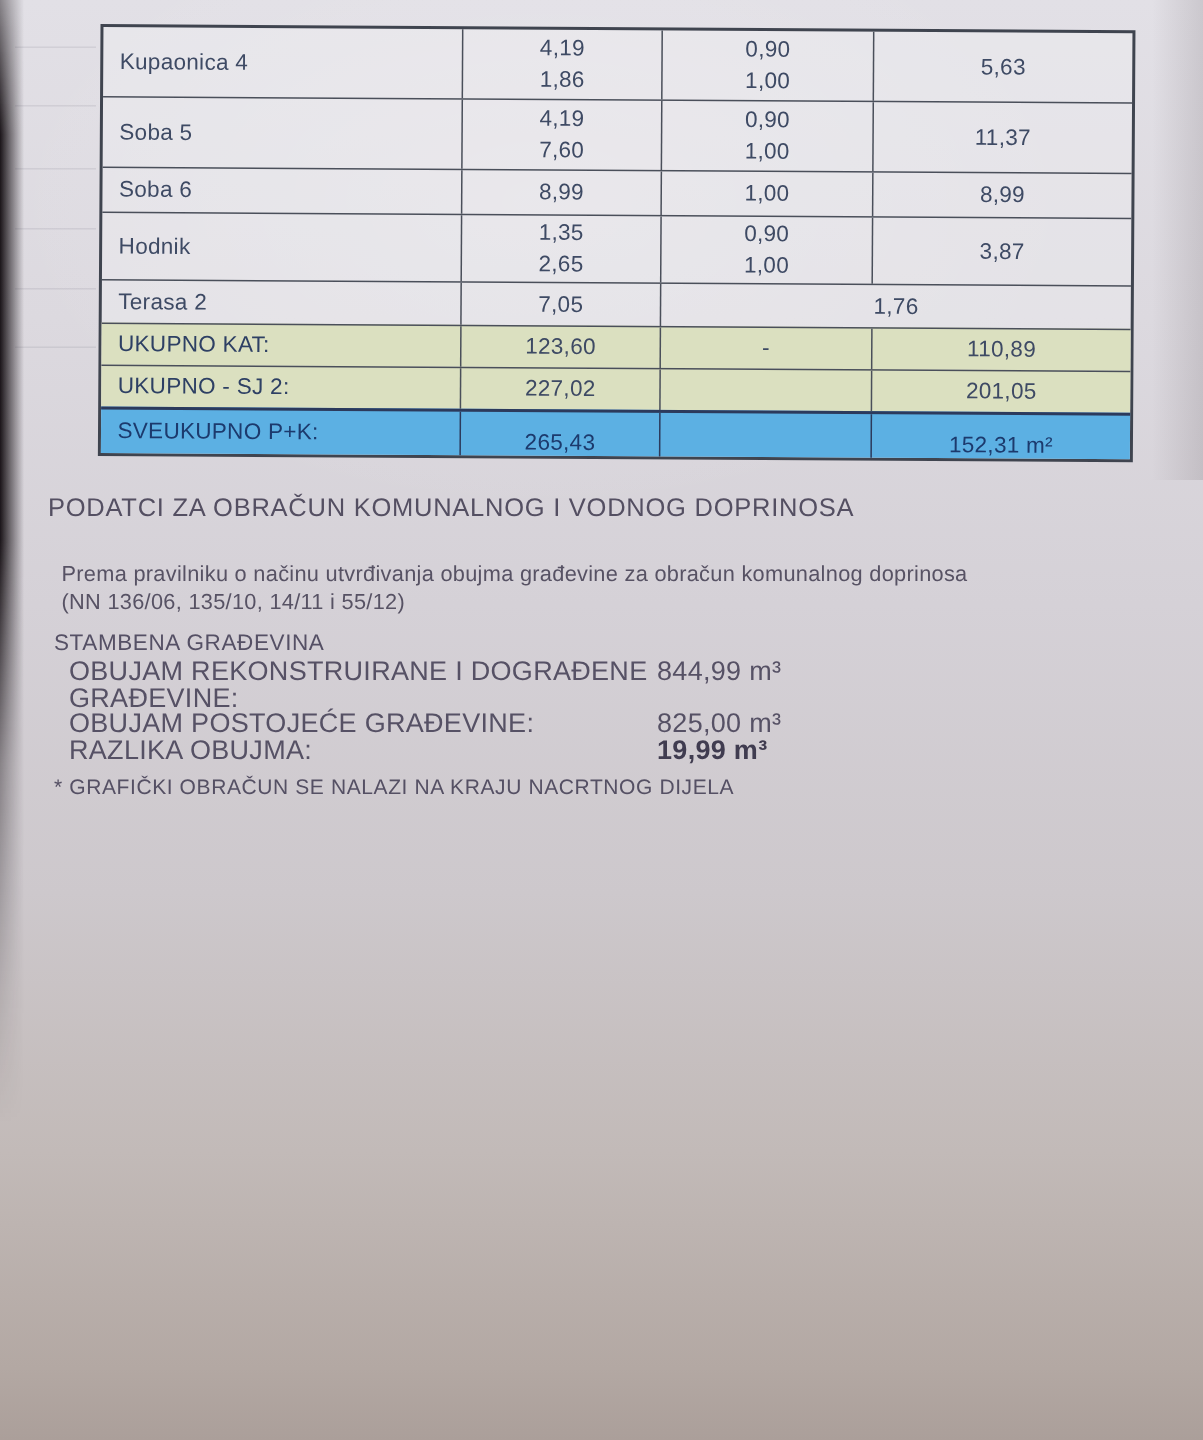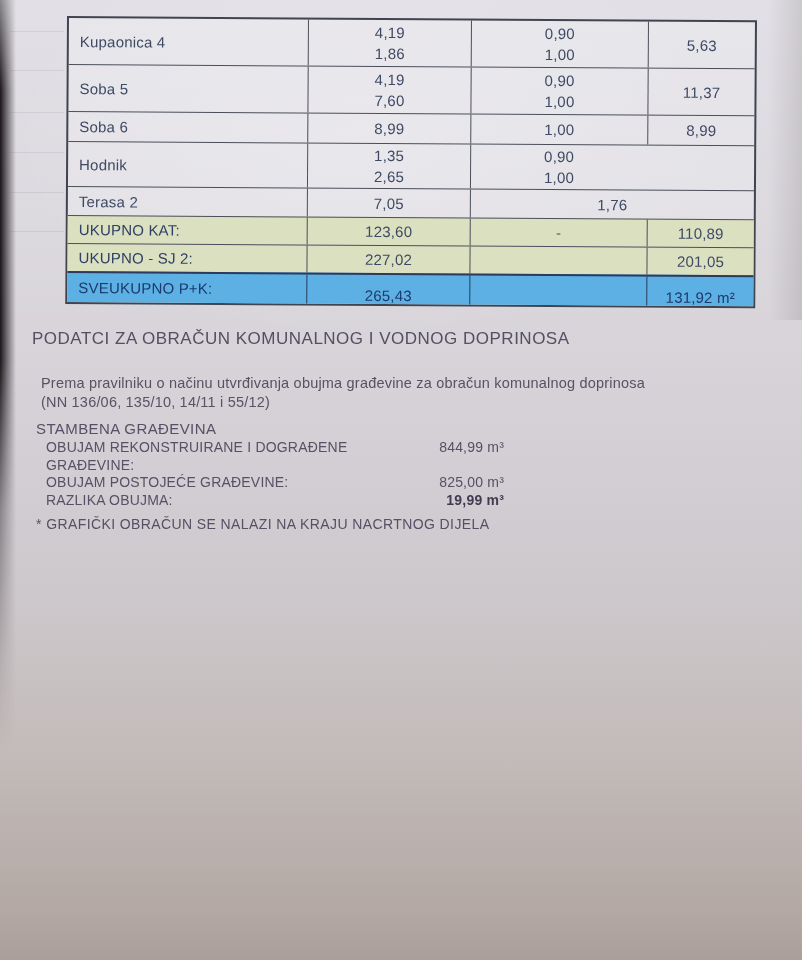--- a/index.html
+++ b/index.html
@@ -29,36 +29,36 @@
     background:rgba(241,239,243,0.40);
     transform:rotate(0.35deg);transform-origin:0 0;
     color:#3e4a64;font-size:15px;letter-spacing:0.2px;
   }
   .trow{display:flex;box-sizing:border-box;border-top:1px solid #4a4f5a;}
   .trow:first-child{border-top:none;}
   .h46{height:46px}.h47{height:47px}.h30{height:30px}.h45{height:45px}
   .h29{height:29px}.h28{height:28px}.h31{height:31px}
   .c{box-sizing:border-box;}
   .c1{width:239px;display:flex;align-items:center;padding-left:11px;}
-  .c2{width:163px;}
-  .c3{width:177px;}
+  .c2{width:133px;}
+  .c3{width:141px;}
   .c4{flex:1;}
   .c2,.c3,.c4{border-left:1px solid #4a4f5a;display:flex;flex-direction:column;
     justify-content:space-evenly;align-items:center;text-align:center;}
   .row-sub{background:#dbe0c0;}
   .row-sub .c1{color:#2e4064;}
   .row-total{background:#5cb0e3;border-top:2px solid #2c3a5c;color:#1c3a6d;}
   .row-total .c2,.row-total .c3,.row-total .c4{border-left-color:#2c3a5c;justify-content:flex-end;}
 
   
   .heading1{position:absolute;left:32px;top:329px;font-size:17px;letter-spacing:0.5px;color:#544f62;}
   .para{position:absolute;left:30px;top:363px;margin:11px;font-size:14.5px;line-height:19px;
     letter-spacing:0.2px;color:#575264;}
   .heading2{position:absolute;left:36px;top:420px;font-size:15px;letter-spacing:0.4px;color:#555065;}
-  .vol-list{position:absolute;left:46px;top:439px;font-size:14px;line-height:17.5px;
+  .vol-list{position:absolute;left:46px;top:439px;font-size:18px;line-height:17.5px;
     letter-spacing:0.2px;color:#565165;}
   .vol-row{display:flex;}
   .vol-label{width:392px;}
   .vol-value{width:66px;text-align:right;white-space:nowrap;}
   .vol-bold .vol-value{font-weight:700;color:#403c50;}
   .footnote{position:absolute;left:36px;top:516px;font-size:14px;letter-spacing:0.4px;color:#555064;}
 </style>
 </head>
 <body>
 
@@ -121,20 +121,23 @@
     <div class="trow h45">
       <div class="c c1">Hodnik</div>
       <div class="c c2">
         <span>1,35</span>
         <span>2,65</span>
       </div>
       <div class="c c3">
         <span>0,90</span>
         <span>1,00</span>
       </div>
+      <div class="c c4">
+        <span>3,87</span>
+      </div>
     </div>
 
     <div class="trow h29">
       <div class="c c1">Terasa 2</div>
       <div class="c c2">
         <span>7,05</span>
       </div>
       <div class="c c4">
         <span>1,76</span>
       </div>
@@ -164,21 +167,21 @@
       </div>
     </div>
 
     <div class="trow h31 row-total">
       <div class="c c1">SVEUKUPNO P+K:</div>
       <div class="c c2">
         <span>265,43</span>
       </div>
       <div class="c c3"></div>
       <div class="c c4">
-        <span>131,92 m²</span>
+        <span>152,31 m²</span>
       </div>
     </div>
 
   </div>
 
   <div class="heading1">PODATCI ZA OBRAČUN KOMUNALNOG I VODNOG DOPRINOSA</div>
 
   <p class="para">
     <span>Prema pravilniku o načinu utvrđivanja obujma građevine za obračun komunalnog doprinosa</span><br>
     <span>(NN 136/06, 135/10, 14/11 i 55/12)</span>

